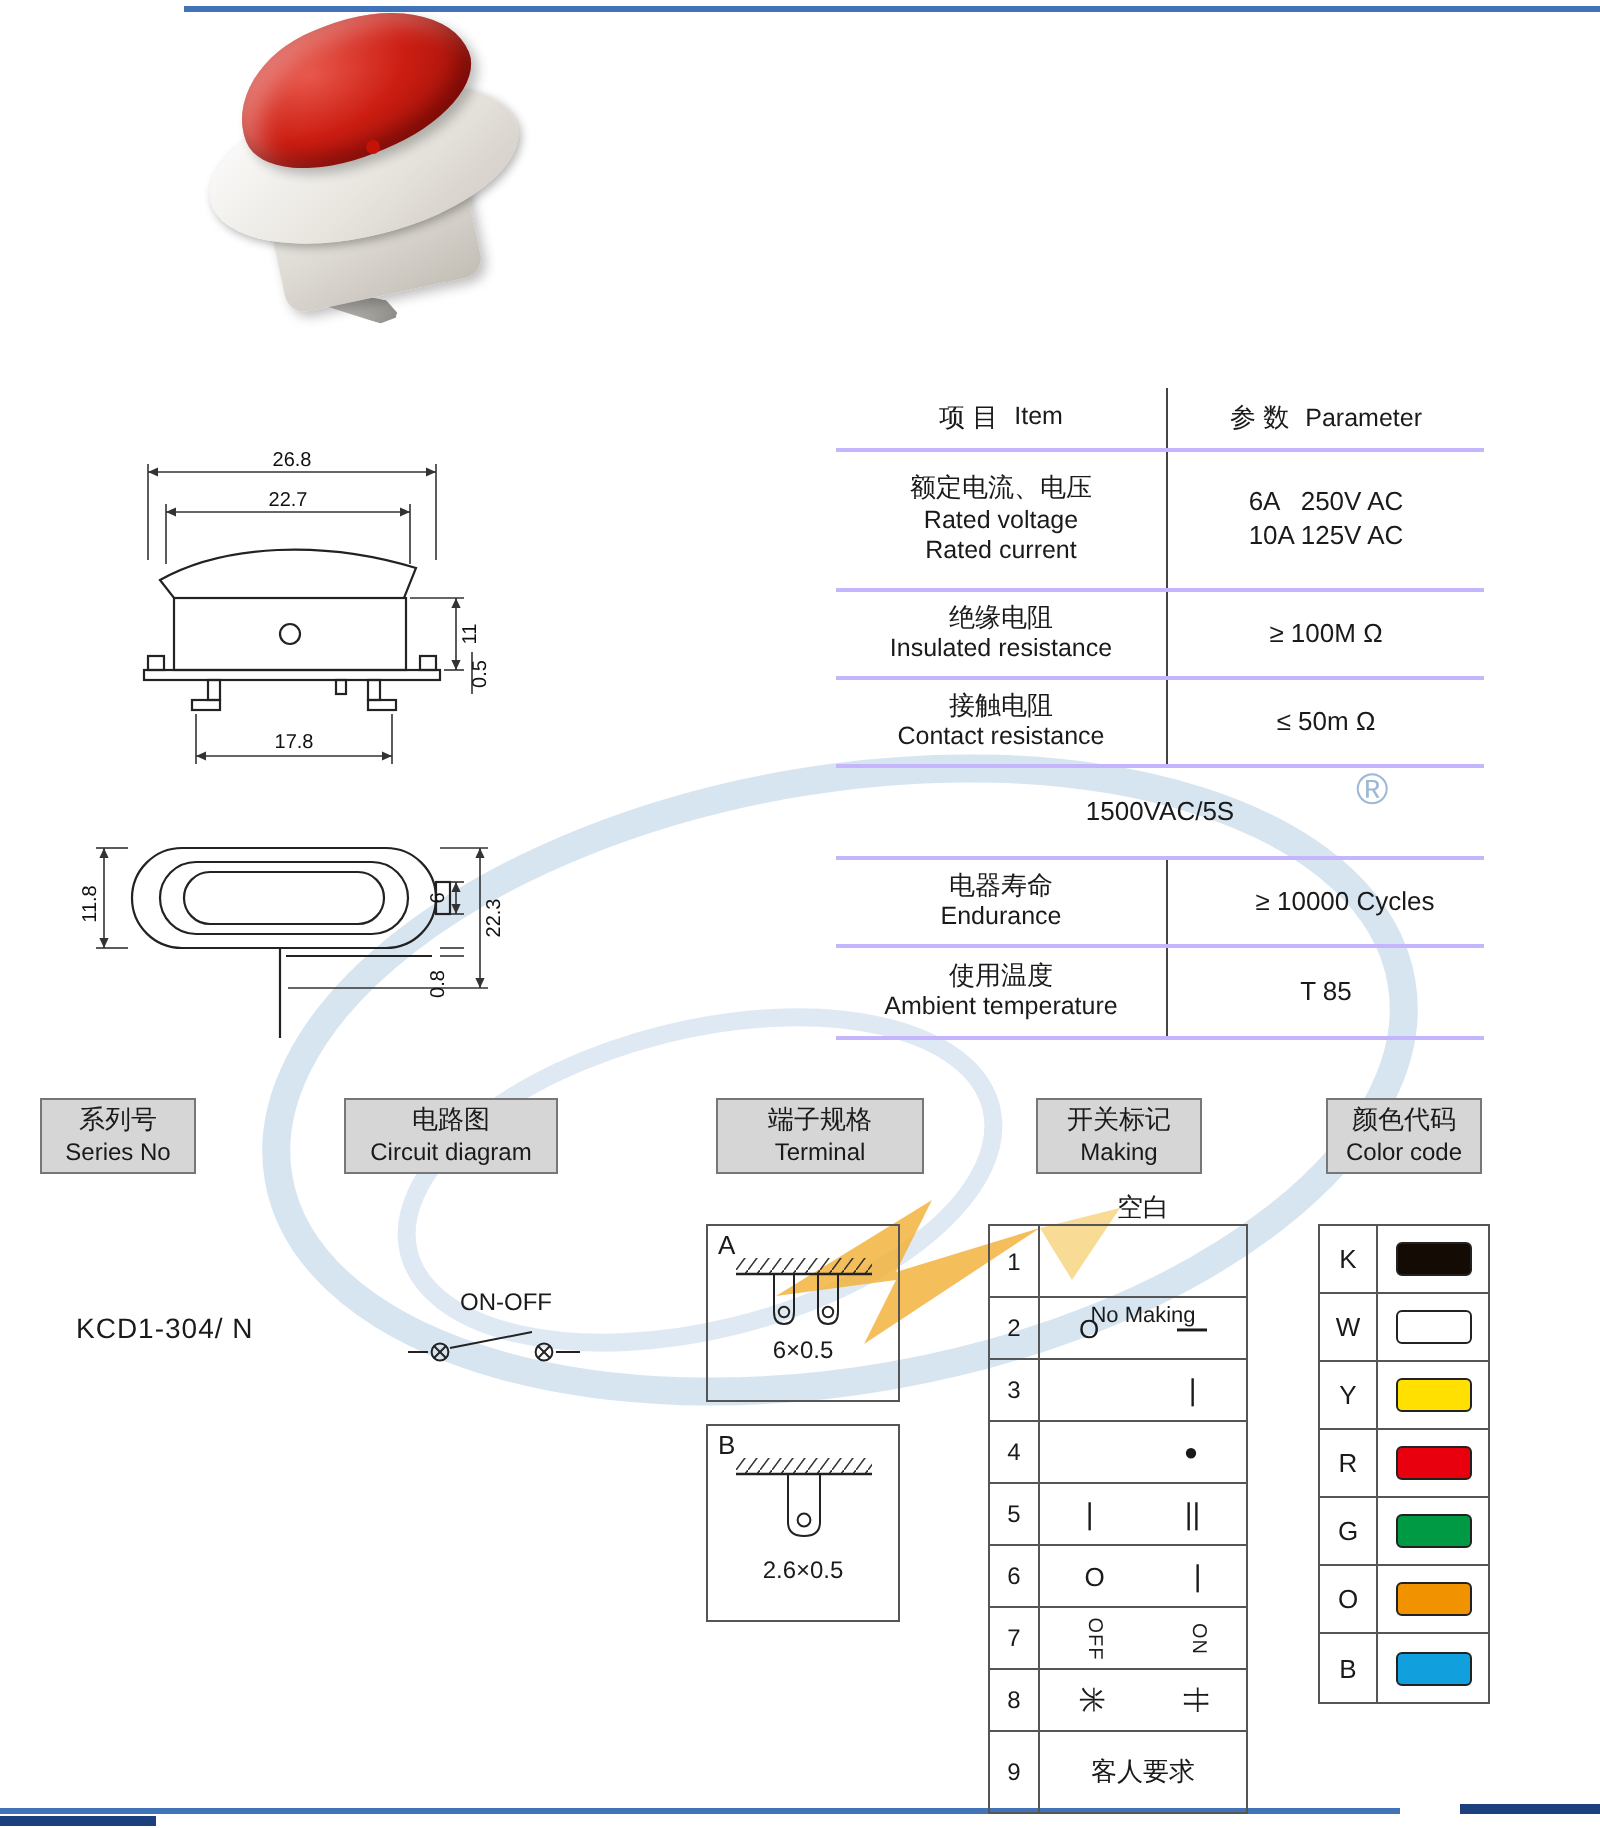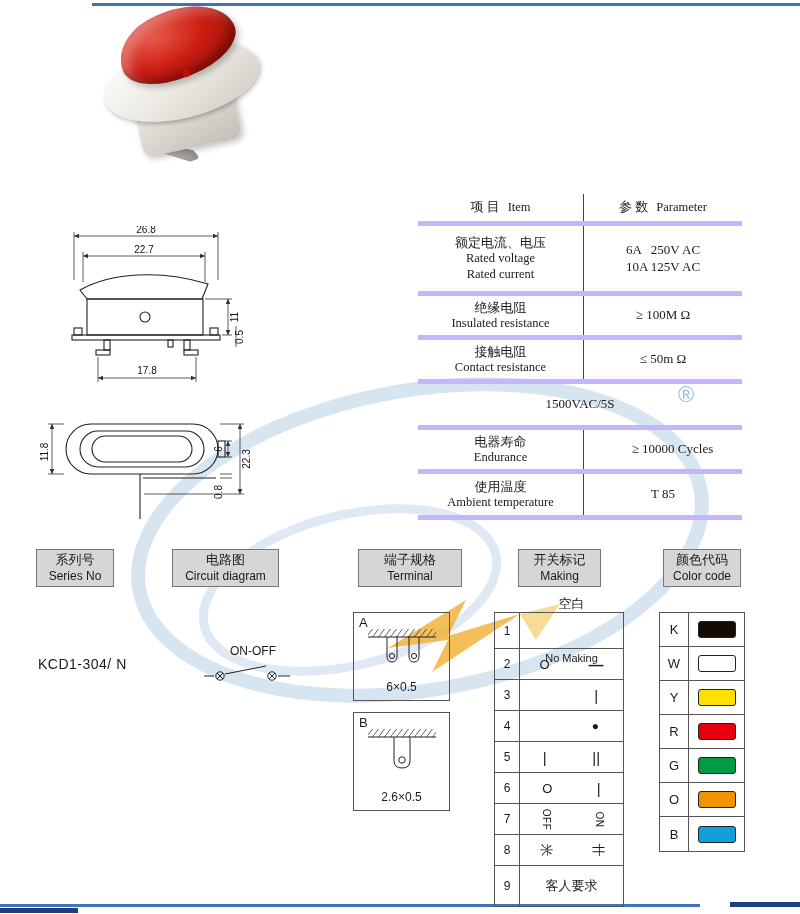--- a/index.html
+++ b/index.html
@@ -35,55 +35,55 @@
              box-shadow:inset -4px -6px 10px rgba(80,0,0,0.5),inset 6px 8px 12px rgba(255,255,255,0.35),2px 4px 6px rgba(0,0,0,0.25);}
   .ph-dot{position:absolute;left:88px;top:62px;width:7px;height:7px;border-radius:50%;background:#c41208;}
 
   
   .frontview{position:absolute;left:50px;top:226px;z-index:1;}
   .topview{position:absolute;left:40px;top:416px;z-index:1;}
   svg text{font-family:"Liberation Sans", sans-serif;}
 
   
   .spec{position:absolute;left:418px;top:194px;width:324px;z-index:1;font-size:13px;}
-  .srow{display:flex;border-bottom:5px solid #c4b5fd;align-items:stretch;box-sizing:border-box;font-family:Liberation Serif, serif;}
+  .srow{display:flex;border-bottom:2px solid #c4b5fd;align-items:stretch;box-sizing:border-box;}
   .sitem{width:166px;border-right:1px solid #444;display:flex;flex-direction:column;
          justify-content:center;align-items:center;text-align:center;padding:2px;box-sizing:border-box;line-height:1.25;}
   .sparam{flex:1;display:flex;flex-direction:column;justify-content:center;align-items:center;
           text-align:center;line-height:1.3;}
   .shead{height:32px;}
   .shead .sitem,.shead .sparam{flex-direction:row;gap:8px;}
   .r1{height:70px;}.r2{height:44px;}.r3{height:44px;}.r4{height:46px;}.r5{height:44px;gap:19px;}.r6{height:46px;}
   .pre{white-space:pre;}
   .en{font-size:12.5px;}
 
   
   .shbox{position:absolute;top:549px;height:38px;background:#d6d6d6;border:1px solid #777;
          box-sizing:border-box;display:flex;flex-direction:column;justify-content:center;
          text-align:center;z-index:1;line-height:1.25;}
   .cnline{font-size:13px;}
   .enline{font-size:12px;}
-  .hb1{left:36px;width:78px;}
+  .hb1{left:20px;width:78px;}
   .hb2{left:172px;width:107px;}
   .hb3{left:358px;width:104px;}
   .hb4{left:518px;width:83px;}
   .hb5{left:663px;width:78px;}
 
   .series-val{position:absolute;left:38px;top:656px;font-size:14px;letter-spacing:0.5px;z-index:1;}
 
   .circuit-label{position:absolute;left:203px;top:644px;width:100px;text-align:center;font-size:12px;z-index:1;}
   .circuit-svg{position:absolute;left:200px;top:660px;z-index:1;}
 
   
   .tbox{position:absolute;left:353px;width:97px;border:1px solid #555;box-sizing:border-box;z-index:1;}
   .tboxA{top:612px;height:89px;}
   .tboxB{top:712px;height:99px;}
   .tletter{position:absolute;left:5px;top:2px;font-size:13px;}
   .tbox svg{display:block;margin:14px auto 0;}
-  .tsize{position:absolute;bottom:6px;width:100%;text-align:center;font-size:12px;}
+  .tsize{position:absolute;bottom:18px;width:100%;text-align:center;font-size:12px;}
 
   
   .mk{position:absolute;left:494px;top:612px;width:130px;border:1px solid #555;box-sizing:border-box;z-index:1;}
   .mkrow{display:flex;border-bottom:1px solid #555;align-items:stretch;box-sizing:border-box;}
   .mkrow:last-child{border-bottom:none;}
   .mkno{width:24px;border-right:1px solid #555;display:flex;align-items:center;justify-content:center;font-size:12px;}
   .mkbody{flex:1;display:flex;align-items:center;justify-content:space-around;font-size:13px;}
   .mkcenter{flex-direction:column;justify-content:center;line-height:1.2;}
   .mken{font-size:11px;margin-top:40px;}
   .h36{height:36px;}.h31{height:31px;}.h40{height:40px;}

